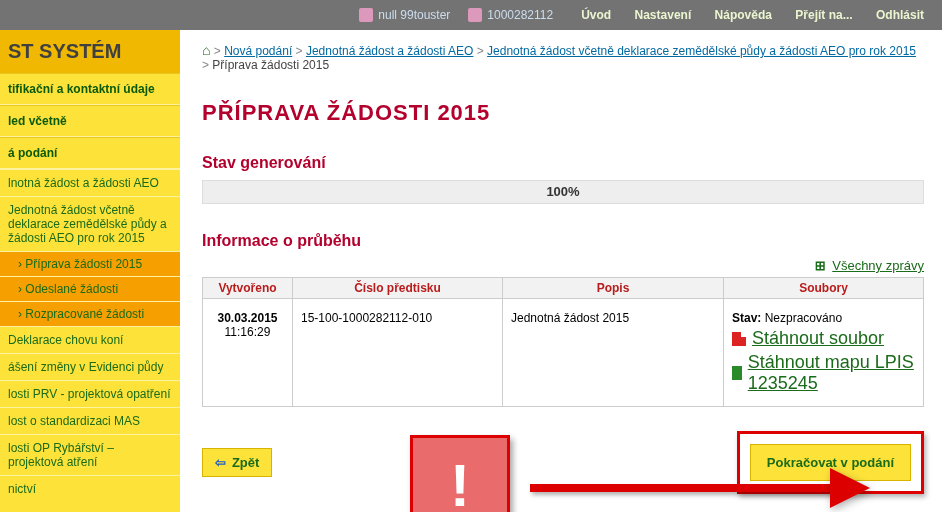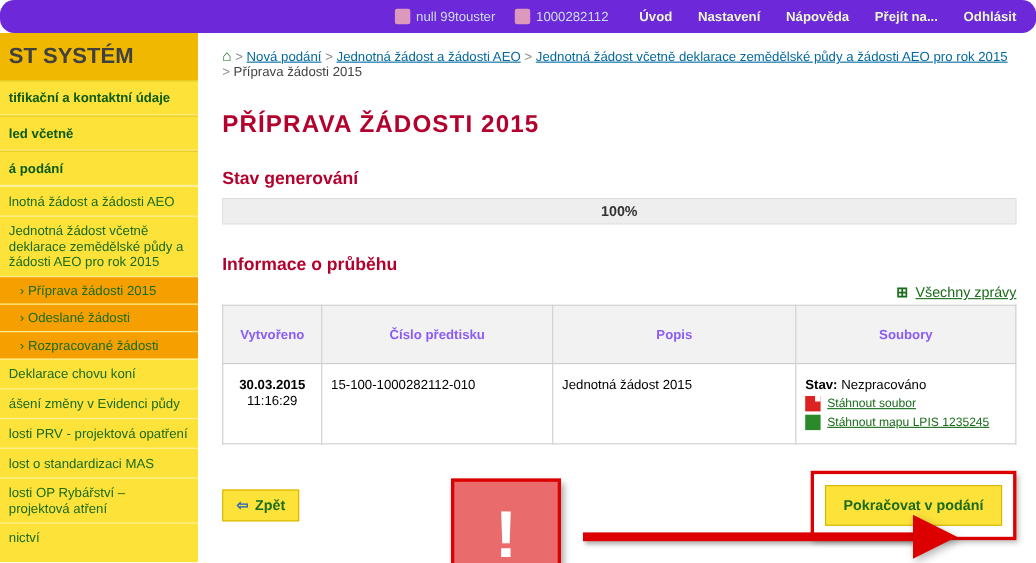--- a/index.html
+++ b/index.html
@@ -1,18 +1,18 @@
 <!DOCTYPE html>
 <html><head>
 <meta charset="utf-8">
 <style>
   * { box-sizing: border-box; margin: 0; padding: 0; }
   body { font-family: Arial, sans-serif; font-size: 13px; background: #fff; width: 942px; height: 512px; overflow: hidden; }
 
-  .topbar { height: 30px; background: #6d28d9; color: #fff; display: flex; align-items: center; justify-content: flex-end; padding-right: 8px; font-size: 12px; border-radius: 13px; }
+  .topbar { height: 30px; background: #737373; color: #fff; display: flex; align-items: center; justify-content: flex-end; padding-right: 8px; font-size: 12px; }
   .topbar .user { display: flex; align-items: center; gap: 5px; margin-right: 18px; color: #cde; }
   .topbar .user .avatar { width: 14px; height: 14px; background: #d9b; border-radius: 2px; display:inline-block; }
   .topbar .nav a { color: #eaf6d0; text-decoration: none; font-weight: bold; margin: 0 10px; font-size: 12px; }
 
   .columns { display: flex; }
   .sidebar { width: 180px; background: #fde23a; }
   .sidebar .title-band { background: #f0b800; padding: 10px 8px; font-size: 20px; font-weight: bold; color: #404040; }
   .sidebar .headitem { padding: 8px 8px; font-size: 12px; font-weight: bold; color: #0a5a0a; border-top: 1px solid #e6c820; border-bottom: 1px solid #fff3a0; }
   .sidebar .item { padding: 6px 8px; font-size: 12px; color: #1a6b1a; border-top: 1px solid #fff3a0; cursor: pointer; }
   .sidebar .subitem { padding: 5px 8px 5px 18px; font-size: 12px; color: #1a6b1a; border-top: 1px solid #fff3a0; cursor:pointer; }
@@ -29,25 +29,25 @@
 
   .progress-wrap { width: 100%; height: 24px; background: #eee; border: 1px solid #ddd; position: relative; margin-bottom: 28px; }
   .progress-wrap .bar { position:absolute; left:0; top:0; height:100%; background: #eee; }
   .progress-wrap .label { position: absolute; width: 100%; text-align: center; line-height: 22px; font-weight: bold; font-size: 13px; color: #333; }
 
   .all-messages { text-align: right; font-size: 13px; margin-bottom: 4px; }
   .all-messages a { color: #1a6b1a; text-decoration: underline; }
   .all-messages .plus { color: #1a6b1a; margin-right: 3px; font-weight: bold; }
 
   table.data { width: 100%; border-collapse: collapse; border: 1px solid #ccc; }
-  table.data th { background: #f2f2f2; border: 1px solid #ccc; padding: 19px 6px; font-size: 12px; font-weight: bold; color: #8b5cf6; }
+  table.data th { background: #f2f2f2; border: 1px solid #ccc; padding: 3px 6px; font-size: 12px; font-weight: bold; color: #b91c1c; }
   table.data td { border: 1px solid #ccc; padding: 12px 8px; font-size: 12px; vertical-align: top; }
   .date-cell { text-align: center; }
   .date-cell .d { font-weight: bold; }
-  .file-link { display: flex; align-items: center; gap: 6px; font-size: 11px; margin-top: 3px; }
+  .file-link { display: flex; align-items: center; gap: 6px; font-size: 18px; margin-top: 3px; }
   .file-link a { color: #1a6b1a; text-decoration: underline; }
   .pdf-icon { width: 14px; height: 14px; background: #d22; display:inline-block; position: relative; }
   .pdf-icon::after { content:""; position:absolute; right:0; top:0; width:5px; height:5px; background:#fff; }
   .xls-icon { width: 14px; height: 14px; background: #2a8a2a; display:inline-block; }
 
   .bottom-row { margin-top: 24px; display: flex; align-items: center; justify-content: space-between; }
   .back-btn { display:inline-flex; align-items:center; gap:6px; background: #fde23a; border: 1px solid #d8b400; padding: 6px 12px; font-size: 13px; color: #1a6b1a; font-weight: bold; cursor: pointer; }
   .back-btn .arrow { color: #2060c0; font-weight: bold; }
   .continue-wrap { border: 3px solid #d00; padding: 10px; box-shadow: 2px 3px 5px rgba(0,0,0,.3); text-decoration: underline; }
   .continue-btn { background: #fde23a; border: 1px solid #d8b400; padding: 10px 16px; font-size: 13px; color: #1a6b1a; font-weight: bold; cursor: pointer; }

